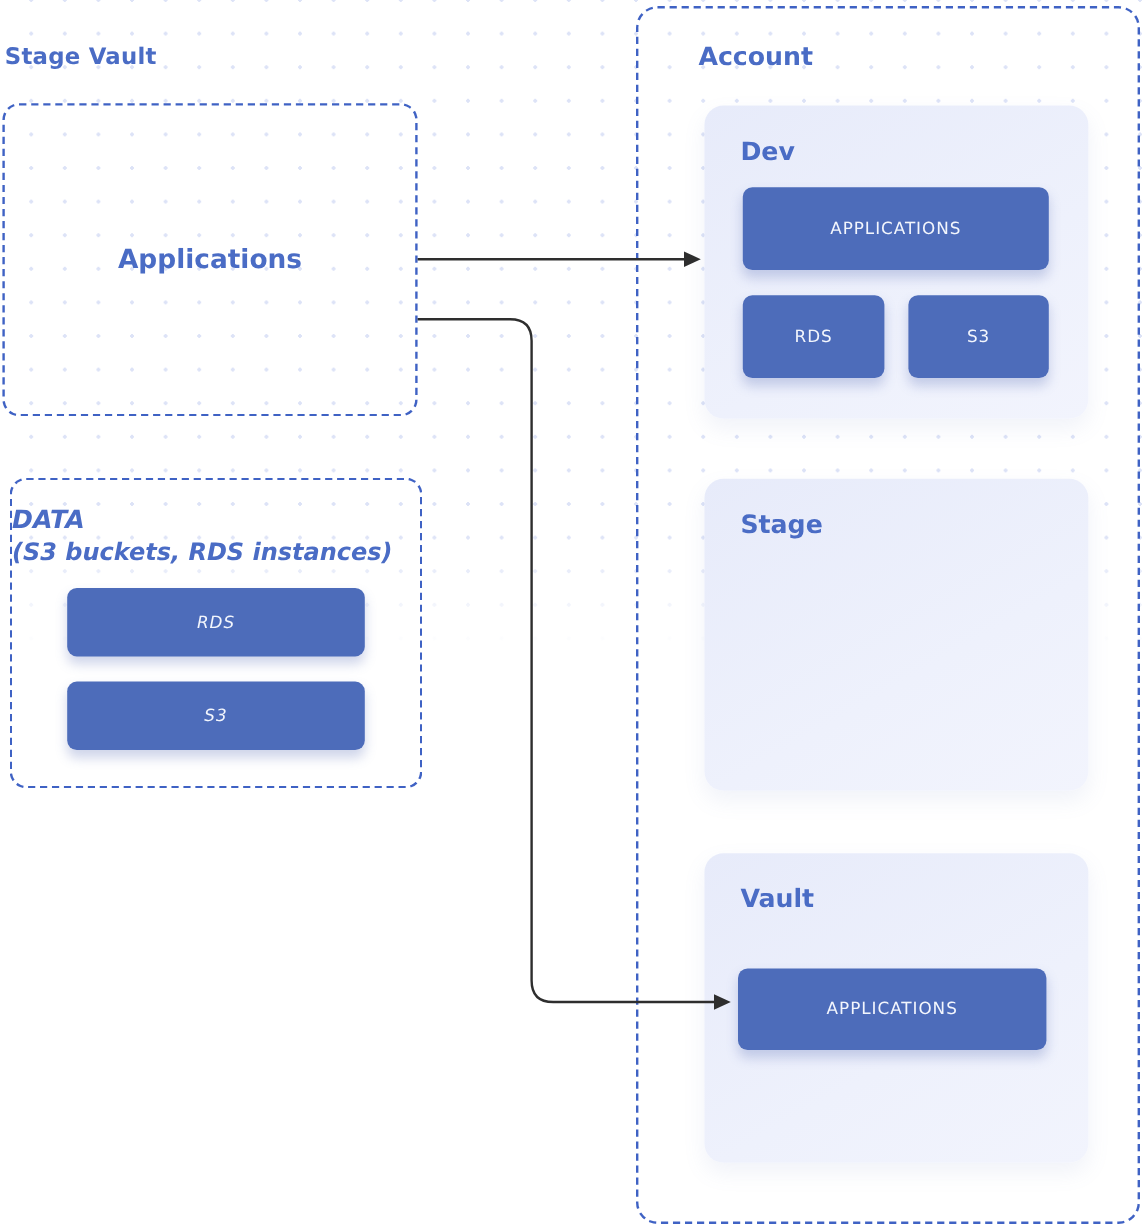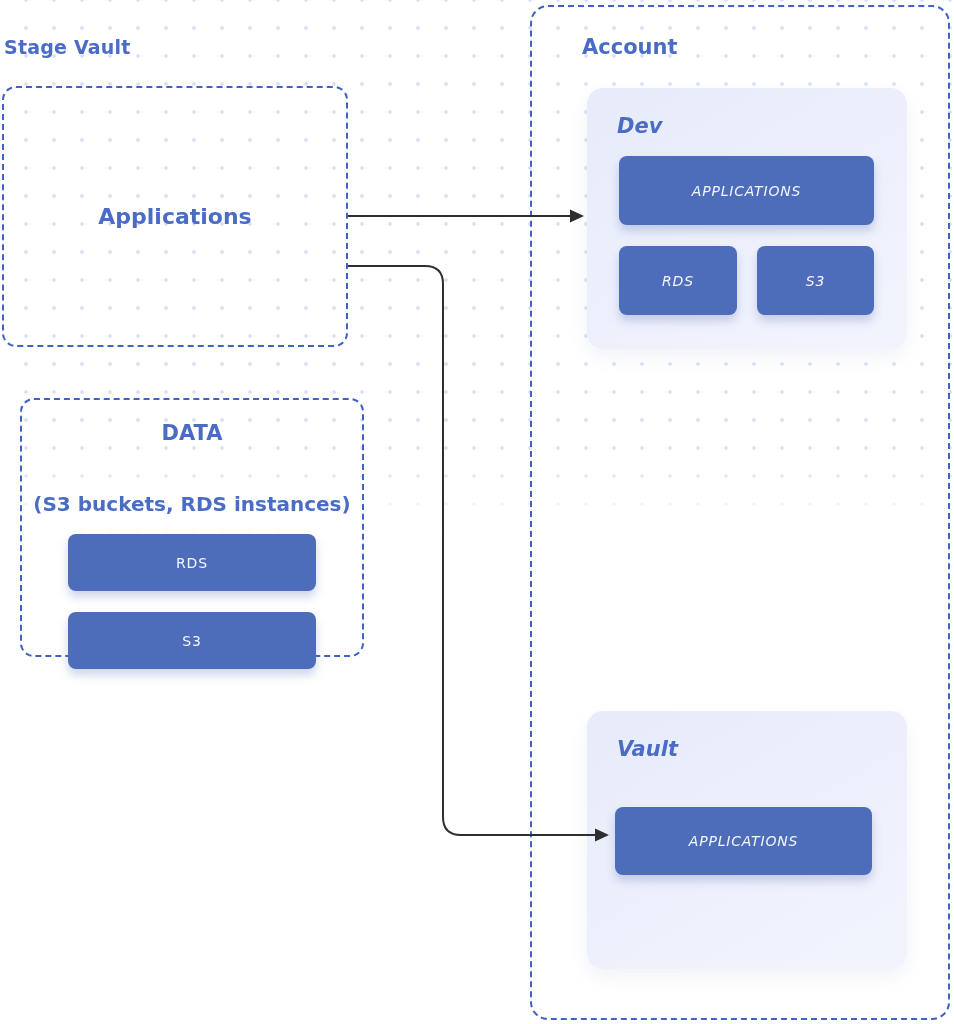--- a/index.html
+++ b/index.html
@@ -43,30 +43,30 @@
     left: 2px; top: 86px;
     width: 346px; height: 261px;
     display: flex; align-items: center; justify-content: center;
   }
   .apps-box .apps-label {
     color: #4a6cc5; font-weight: bold; font-size: 22px;
   }
 
   
   .data-box {
-    left: 20px; top: 398px;
+    left: 8px; top: 398px;
     width: 344px; height: 259px;
-    text-align: center;
     padding-top: 20px;
+    font-style: italic;
   }
   .data-box .data-title {
     color: #4a6cc5; font-weight: bold; font-size: 21px; line-height: 27px;
   }
   .data-box .data-subtitle {
-    color: #4a6cc5; font-weight: bold; font-size: 20px; line-height: 27px; margin-top: 44px;
+    color: #4a6cc5; font-weight: bold; font-size: 20px; line-height: 27px;
   }
   .data-box .stack { margin-top: 16px; }
 
   .node-btn {
     background: #4d6cba;
     color: #f3f6fd;
     border-radius: 8px;
     display: flex; align-items: center; justify-content: center;
     font-size: 14px;
     letter-spacing: 0.8px;
@@ -89,21 +89,20 @@
     color: #4a6cc5; font-weight: bold; font-size: 21px;
   }
 
   .env-panel {
     position: absolute;
     left: 55px;
     width: 320px;
     border-radius: 16px;
     background: linear-gradient(150deg, #e7ebfa 0%, #eef1fc 60%, #f2f4fd 100%);
     box-shadow: 0 8px 18px rgba(120, 140, 200, 0.10);
-    font-style: italic;
   }
   .env-panel .env-title {
     position: absolute;
     left: 30px; top: 26px;
     color: #4a6cc5; font-weight: bold; font-size: 21px;
   }
   .env-dev  { top: 81px;  height: 261px; }
   .env-stage{ top: 392px; height: 260px; }
   .env-prod { top: 704px; height: 258px; }
 
@@ -141,20 +140,23 @@
 <div class="dashed-box account-box">
   <div class="account-title">Account</div>
 
   <div class="env-panel env-dev">
     <div class="env-title">Dev</div>
     <div class="node-btn applications-btn">APPLICATIONS</div>
     <div class="node-btn rds-btn">RDS</div>
     <div class="node-btn s3-btn">S3</div>
   </div>
 
+  <div class="env-panel env-stage">
+    <div class="env-title">Stage</div>
+  </div>
 
   <div class="env-panel env-prod">
     <div class="env-title">Vault</div>
     <div class="node-btn applications-btn">APPLICATIONS</div>
   </div>
 </div>
 
 <svg class="connectors" viewBox="0 0 954 1024" xmlns="http://www.w3.org/2000/svg">
   <g stroke="#2e2e2e" stroke-width="2" fill="none">
     <path d="M 348 216 L 570 216"></path>

